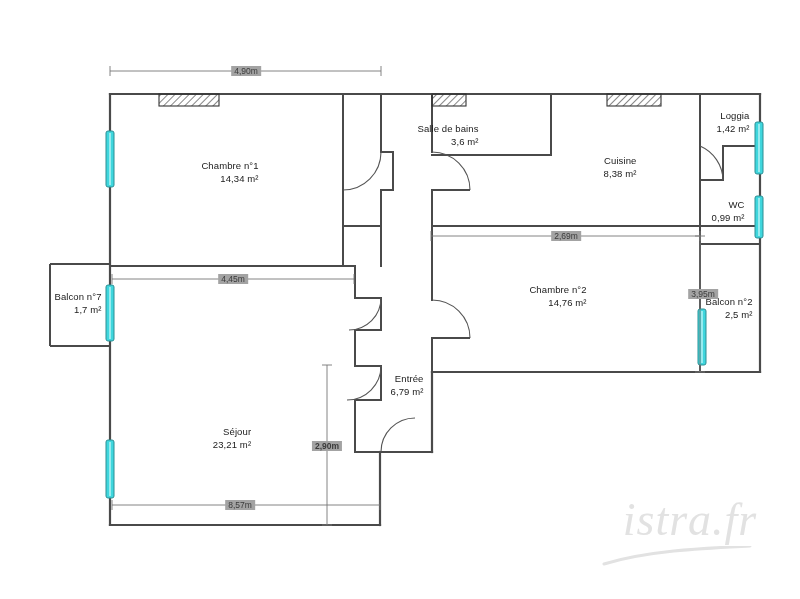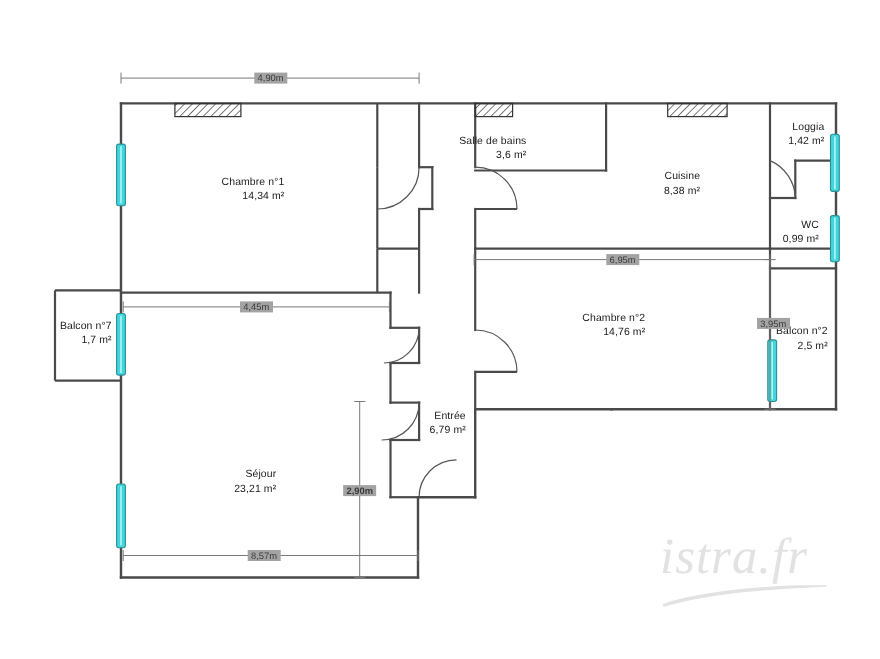--- a/index.html
+++ b/index.html
@@ -44,24 +44,25 @@
     background: #a3a3a3;
     padding: 0 3px;
     transform: translate(-50%, -50%);
   }
   .dim-label.vertical {
     transform: translate(-50%, -50%);
   }
   #watermark {
     position: absolute;
     left: 600px;
-    top: 480px;
+    top: 494px;
     width: 180px;
     height: 80px;
     pointer-events: none;
+    text-align: center;
   }
   #watermark .wm-text {
     font-family: "Liberation Serif", serif;
     font-size: 46px;
     font-style: italic;
     color: #e2e2e2;
     letter-spacing: 1px;
     line-height: 52px;
     user-select: none;
   }
@@ -263,21 +264,21 @@
       <div class="room-label" style="left: 407px; top: 373px;">
         <span class="rl-name">Entrée</span>
         <span class="rl-area">6,79  m²</span>
       </div>
     </div>
 
   <div id="dimension-label-layer">
       <div class="dim-label" style="left: 246px; top: 71px;">4,90m</div>
       <div class="dim-label" style="left: 233px; top: 279px;">4,45m</div>
       <div class="dim-label" style="left: 240px; top: 505px;">8,57m</div>
-      <div class="dim-label" style="left: 566px; top: 236px;">6,95m</div>
+      <div class="dim-label" style="left: 566px; top: 236px;">2,69m</div>
       <div class="dim-label vertical" style="left: 679px; top: 294px; margin-left: 24px;">3,95m</div>
       <div class="dim-label vertical" style="left: 327px; top: 446px; font-weight: bold;">2,90m</div>
     </div>
 
   <div id="watermark">
     <div class="wm-text">istra.fr</div>
     <svg width="180" height="24" viewBox="0 0 180 24">
       <path d="M4 18 C 50 4, 110 2, 150 0" stroke="#e2e2e2" stroke-width="3" fill="none" stroke-linecap="round"></path>
     </svg>
   </div>

